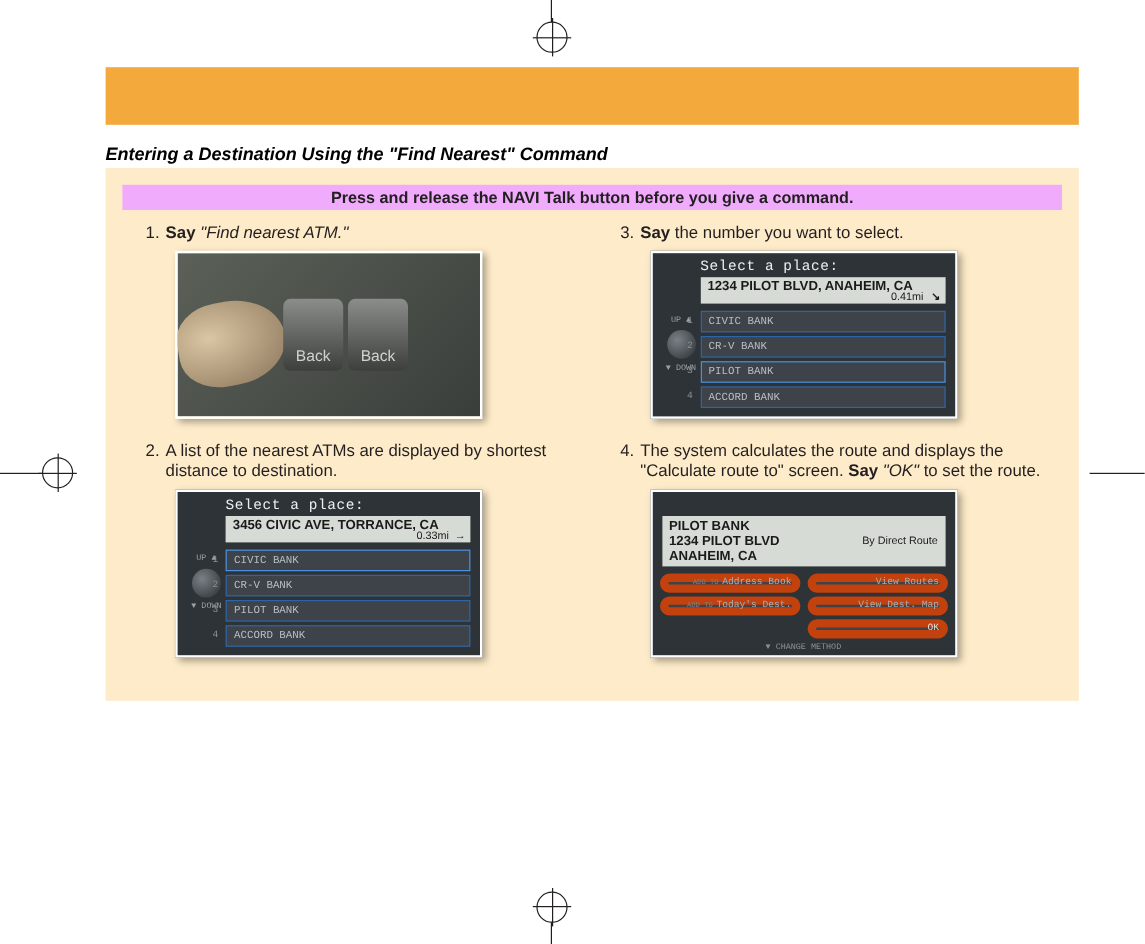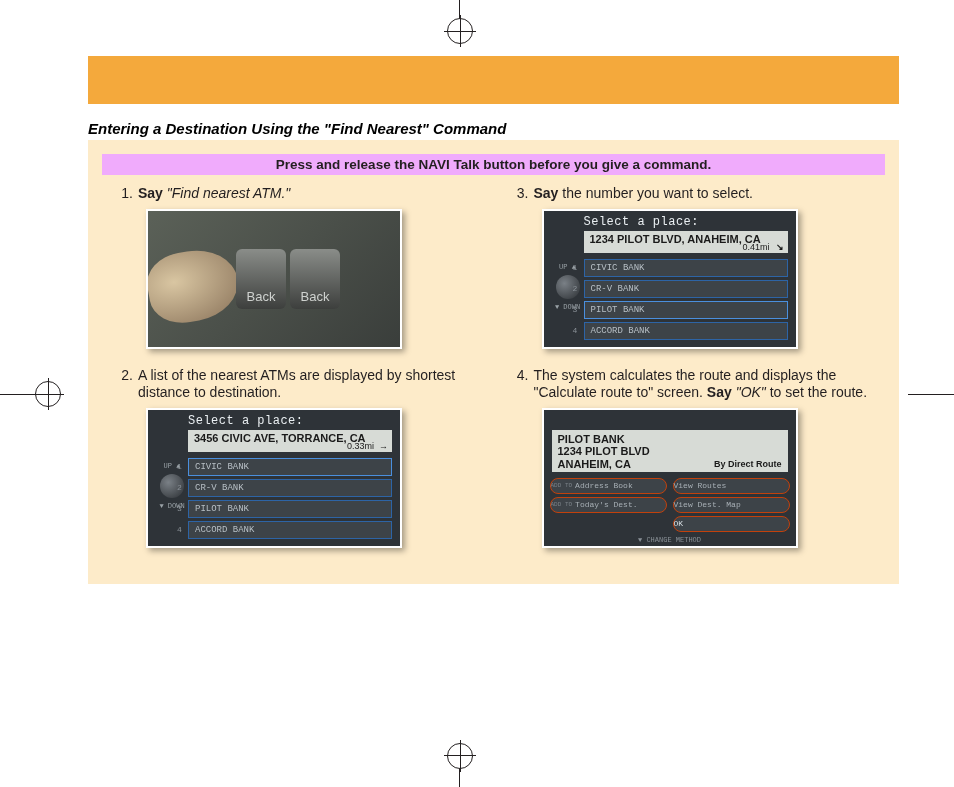--- a/index.html
+++ b/index.html
@@ -131,23 +131,23 @@
   .ns-dial .knob { width: 24px; height: 24px; border-radius: 50%; background: radial-gradient(circle at 35% 35%, #7a8086, #2b2f33); margin: 4px auto; }
   .ns-list { position: absolute; left: 40px; right: 8px; top: 48px; }
   .ns-row { height: 18px; border: 1px solid #2d64a6; background: #3d4348; margin-bottom: 3px; display: flex; align-items: center; padding: 0 6px; font-size: 9px; color: #b7bfc5; position: relative; }
   .ns-row.hl { border-color: #4a8fde; }
   .ns-row .idx { position: absolute; left: -12px; font-size: 8px; color: #8a9197; }
 
   
   .calc-screen { height: 140px; background: #2e3338; color: #d7dee3; font-family: "Courier New", monospace; font-size: 10px; position: relative; }
   .cs-header { text-align: center; font-size: 12px; padding-top: 4px; color: #eaeff2; }
   .cs-addr { position: absolute; top: 20px; left: 8px; right: 8px; height: 42px; background: #d7dbd6; color: #1a1a1a; font-family: Arial, sans-serif; font-size: 11px; font-weight: bold; padding: 3px 6px; line-height: 1.15; }
-  .cs-addr .route { position: absolute; bottom: 2px; right: 6px; font-size: 9px; font-weight: bold; }
+  .cs-addr .route { position: absolute; bottom: 16px; right: 6px; font-size: 9px; font-weight: normal; }
   .cs-btns { position: absolute; left: 6px; right: 6px; top: 68px; display: grid; grid-template-columns: 1fr 1fr; gap: 3px 6px; }
-  .cs-btn { height: 16px; border: 1px solid #c2410c; background: #3d4348; font-size: 8px; color: #a7afb5; display: flex; align-items: center; justify-content: flex-start; border-radius: 8px; }
+  .cs-btn { height: 16px; border: 7px solid #c2410c; background: #3d4348; font-size: 8px; color: #a7afb5; display: flex; align-items: center; justify-content: flex-end; border-radius: 8px; }
   .cs-btn.ok { color: #d7dee3; }
   .cs-btn .pre { font-size: 6px; margin-right: 3px; color: #7a8187; }
   .cs-footer { position: absolute; bottom: 2px; left: 0; right: 0; text-align: center; font-size: 7px; color: #8a9197; }
 
 </style>
 </head>
 <body>
 
 <div class="crop crop-top">
   <div class="vline"></div>

